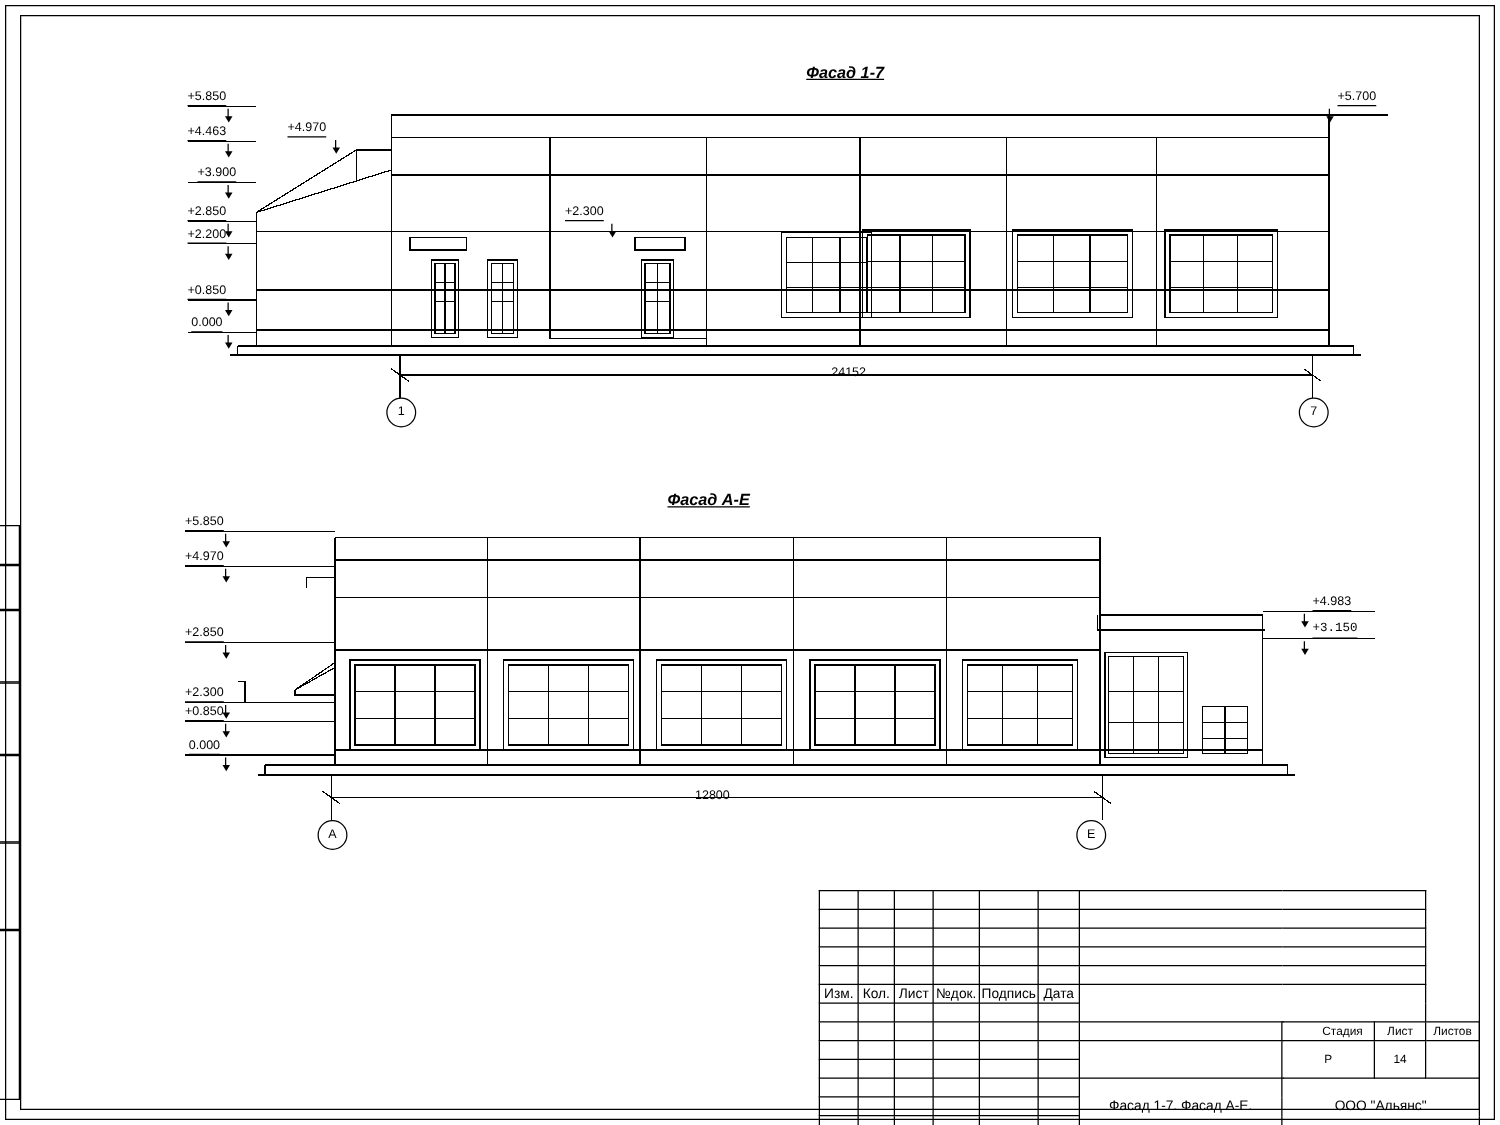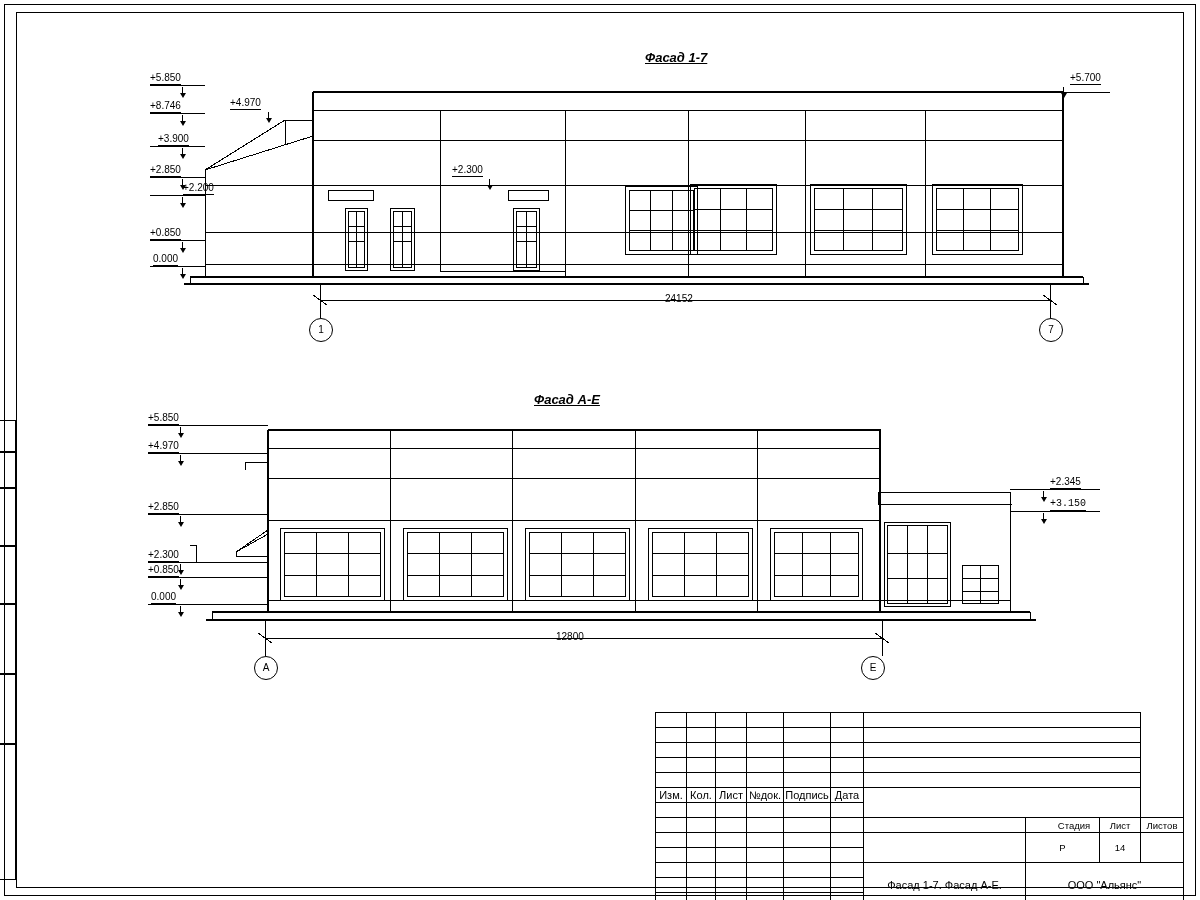--- a/index.html
+++ b/index.html
@@ -344,30 +344,30 @@
       <line x1="265" y1="620" x2="265" y2="656"></line>
       <line x1="882" y1="620" x2="882" y2="656"></line>
       <line x1="258" y1="633" x2="272" y2="643"></line>
       <line x1="875" y1="633" x2="889" y2="643"></line>
     </g>
   </svg>
 
   <div class="lvl" style="left:150px; top:72px;">+5.850</div>
   <div class="arrow-down" style="left:182px; top:87px;"></div>
 
-  <div class="lvl" style="left:150px; top:100px;">+8.746</div>
+  <div class="lvl" style="left:150px; top:100px;">+4.463</div>
   <div class="arrow-down" style="left:182px; top:115px;"></div>
 
   <div class="lvl" style="left:158px; top:133px;">+3.900</div>
   <div class="arrow-down" style="left:182px; top:148px;"></div>
 
   <div class="lvl" style="left:150px; top:164px;">+2.850</div>
   <div class="arrow-down" style="left:182px; top:179px;"></div>
 
-  <div class="lvl" style="left:150px; top:182px;margin-left:33px;">+2.200</div>
+  <div class="lvl" style="left:150px; top:182px;">+2.200</div>
   <div class="arrow-down" style="left:182px; top:197px;"></div>
 
   <div class="lvl" style="left:150px; top:227px;">+0.850</div>
   <div class="arrow-down" style="left:182px; top:242px;"></div>
 
   <div class="lvl" style="left:153px; top:253px;">0.000</div>
   <div class="arrow-down" style="left:182px; top:268px;"></div>
 
   <div class="lvl" style="left:230px; top:97px;">+4.970</div>
   <div class="arrow-down" style="left:268px; top:112px;"></div>
@@ -393,21 +393,21 @@
 
   <div class="lvl" style="left:148px; top:549px;">+2.300</div>
   <div class="arrow-down" style="left:180px; top:564px;"></div>
 
   <div class="lvl" style="left:148px; top:564px;">+0.850</div>
   <div class="arrow-down" style="left:180px; top:579px;"></div>
 
   <div class="lvl" style="left:151px; top:591px;">0.000</div>
   <div class="arrow-down" style="left:180px; top:606px;"></div>
 
-  <div class="lvl" style="left:1050px; top:476px;">+2.345</div>
+  <div class="lvl" style="left:1050px; top:476px;">+4.983</div>
   <div class="arrow-down" style="left:1043px; top:491px;"></div>
 
   <div class="lvl" style="left:1050px; top:498px;font-family:Liberation Mono, monospace;">+3.150</div>
   <div class="arrow-down" style="left:1043px; top:513px;"></div>
 
   <div class="dim-text" style="left:556px; top:631px;">12800</div>
   <div class="axis-circle" style="left:254px; top:656px;">А</div>
   <div class="axis-circle" style="left:861px; top:656px;">Е</div>
 
   <table class="tb" style="left:655px; top:712px; width:529px;">

